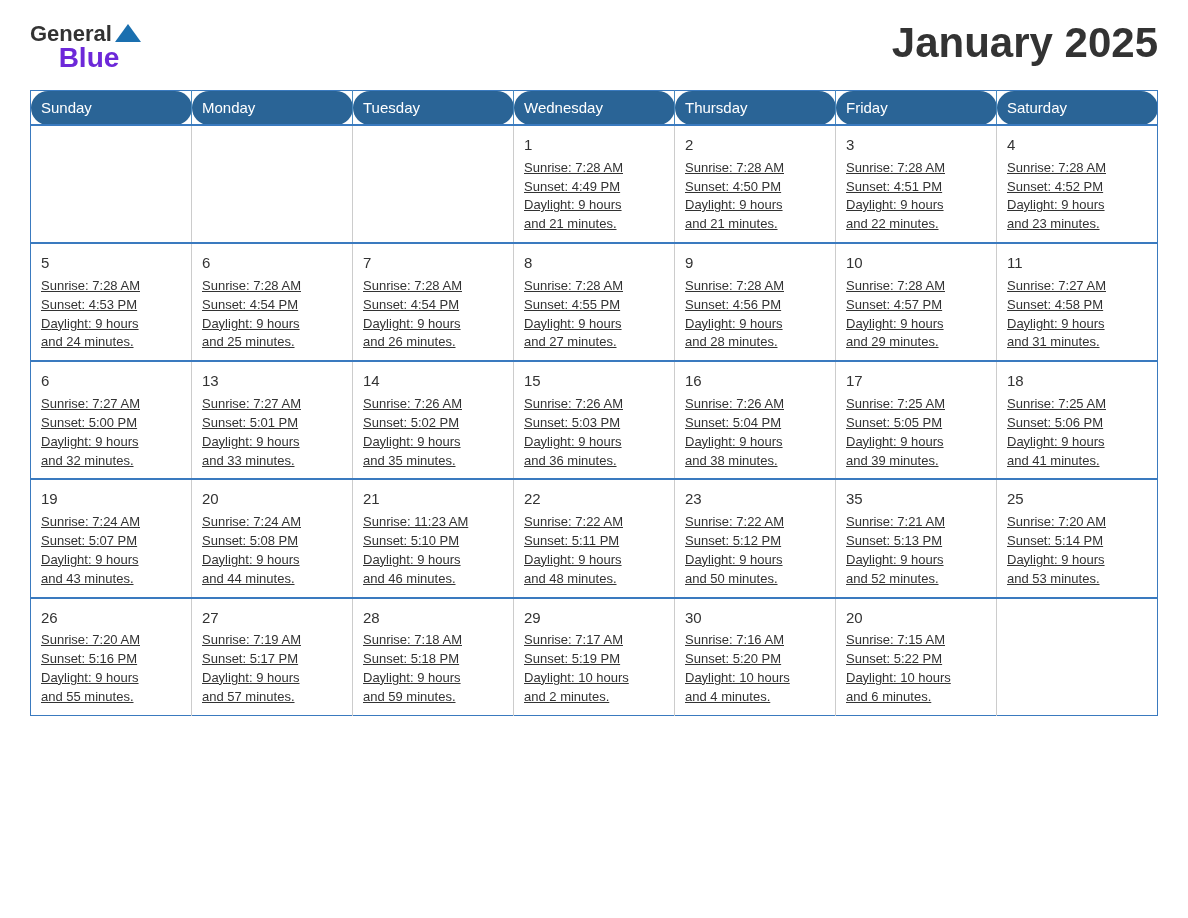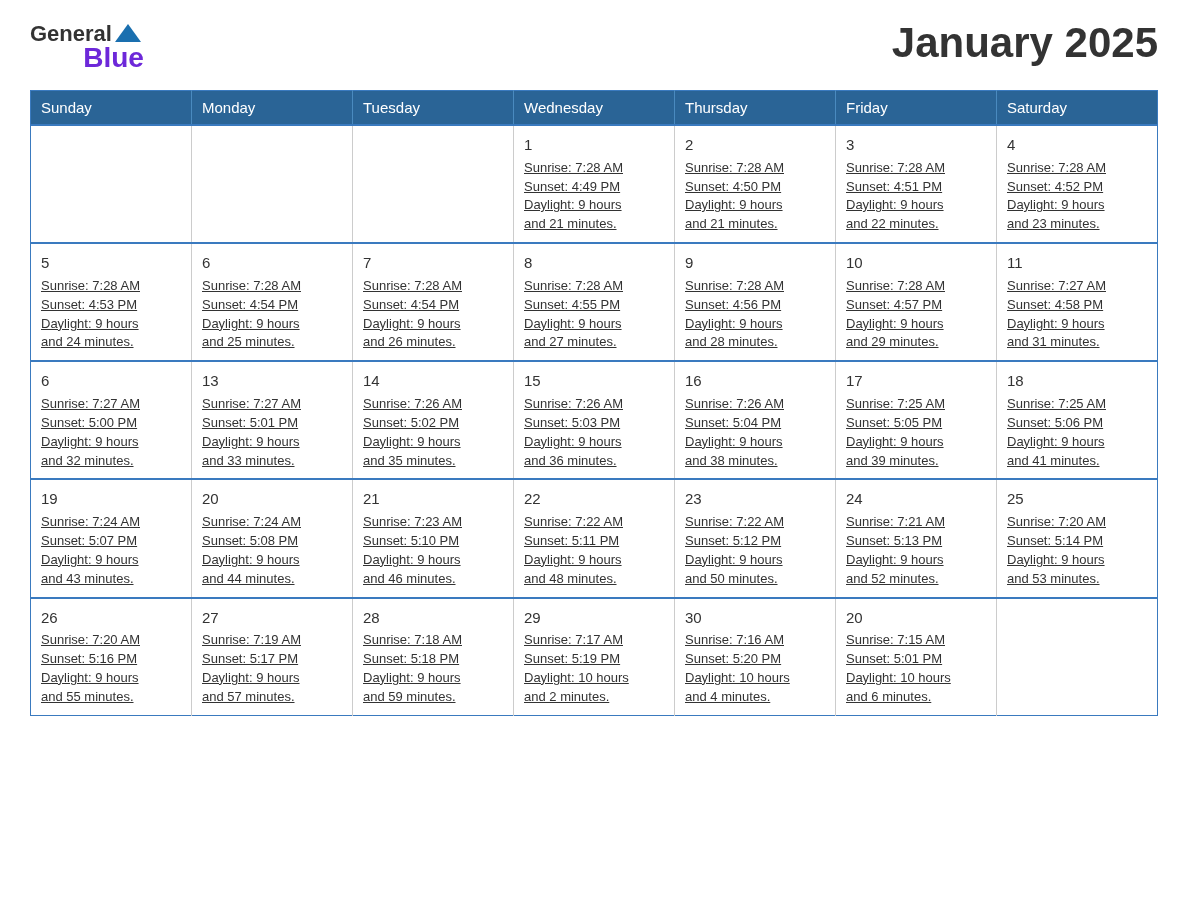--- a/index.html
+++ b/index.html
@@ -49,20 +49,21 @@
     thead tr {
       background-color: #2a6496;
     }
     thead th {
       color: #fff;
       font-size: 15px;
       font-weight: normal;
       padding: 8px 10px;
       text-align: left;
       border-right: 1px solid #4a8abf;
+      border-radius: 17px;
     }
     thead th:last-child {
       border-right: none;
     }
     tbody tr {
       border-top: 2px solid #3a7abf;
     }
     tbody td {
       vertical-align: top;
       padding: 8px 10px;
@@ -83,21 +84,21 @@
       margin-bottom: 3px;
     }
     .day-info {
       font-size: 13px;
       color: #333;
       text-decoration: underline;
     }
     .logo-wrapper {
       display: flex;
       flex-direction: column;
-      align-items: flex-end;
+      align-items: center;
     }
     .logo-row {
       display: flex;
       align-items: center;
     }
   </style>
 </head>
 <body>
 
 <div class="header">
@@ -211,33 +212,33 @@
       </tr>
       <tr>
         <td><span class="day-number">19</span><span class="day-info" style="white-space: pre-line;">Sunrise: 7:24 AM
 Sunset: 5:07 PM
 Daylight: 9 hours
 and 43 minutes.</span></td>
         <td><span class="day-number">20</span><span class="day-info" style="white-space: pre-line;">Sunrise: 7:24 AM
 Sunset: 5:08 PM
 Daylight: 9 hours
 and 44 minutes.</span></td>
-        <td><span class="day-number">21</span><span class="day-info" style="white-space: pre-line;">Sunrise: 7:23 AM
+        <td><span class="day-number">21</span><span class="day-info" style="white-space: pre-line;">Sunrise: 11:23 AM
 Sunset: 5:10 PM
 Daylight: 9 hours
 and 46 minutes.</span></td>
         <td><span class="day-number">22</span><span class="day-info" style="white-space: pre-line;">Sunrise: 7:22 AM
 Sunset: 5:11 PM
 Daylight: 9 hours
 and 48 minutes.</span></td>
         <td><span class="day-number">23</span><span class="day-info" style="white-space: pre-line;">Sunrise: 7:22 AM
 Sunset: 5:12 PM
 Daylight: 9 hours
 and 50 minutes.</span></td>
-        <td><span class="day-number">24</span><span class="day-info" style="white-space: pre-line;">Sunrise: 7:21 AM
+        <td><span class="day-number">35</span><span class="day-info" style="white-space: pre-line;">Sunrise: 7:21 AM
 Sunset: 5:13 PM
 Daylight: 9 hours
 and 52 minutes.</span></td>
         <td><span class="day-number">25</span><span class="day-info" style="white-space: pre-line;">Sunrise: 7:20 AM
 Sunset: 5:14 PM
 Daylight: 9 hours
 and 53 minutes.</span></td>
       </tr>
       <tr>
         <td><span class="day-number">26</span><span class="day-info" style="white-space: pre-line;">Sunrise: 7:20 AM
@@ -254,19 +255,19 @@
 and 59 minutes.</span></td>
         <td><span class="day-number">29</span><span class="day-info" style="white-space: pre-line;">Sunrise: 7:17 AM
 Sunset: 5:19 PM
 Daylight: 10 hours
 and 2 minutes.</span></td>
         <td><span class="day-number">30</span><span class="day-info" style="white-space: pre-line;">Sunrise: 7:16 AM
 Sunset: 5:20 PM
 Daylight: 10 hours
 and 4 minutes.</span></td>
         <td><span class="day-number">20</span><span class="day-info" style="white-space: pre-line;">Sunrise: 7:15 AM
-Sunset: 5:01 PM
+Sunset: 5:22 PM
 Daylight: 10 hours
 and 6 minutes.</span></td>
         <td></td>
       </tr>
     </tbody>
 </table>
 
 </body></html>

